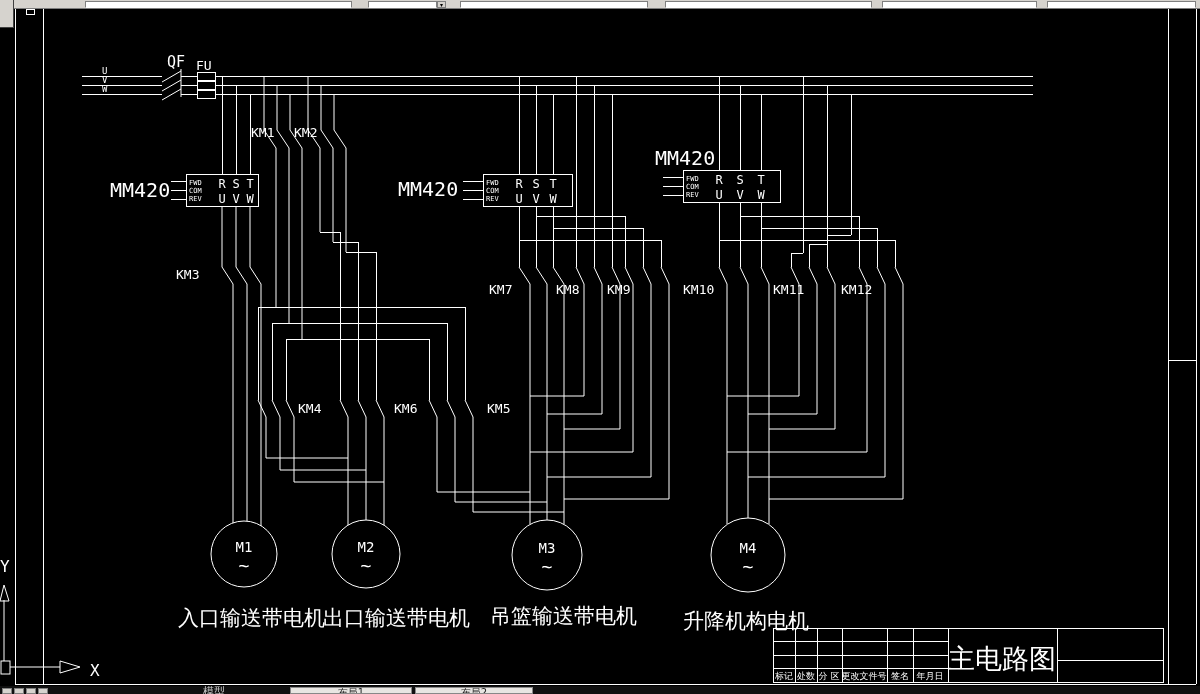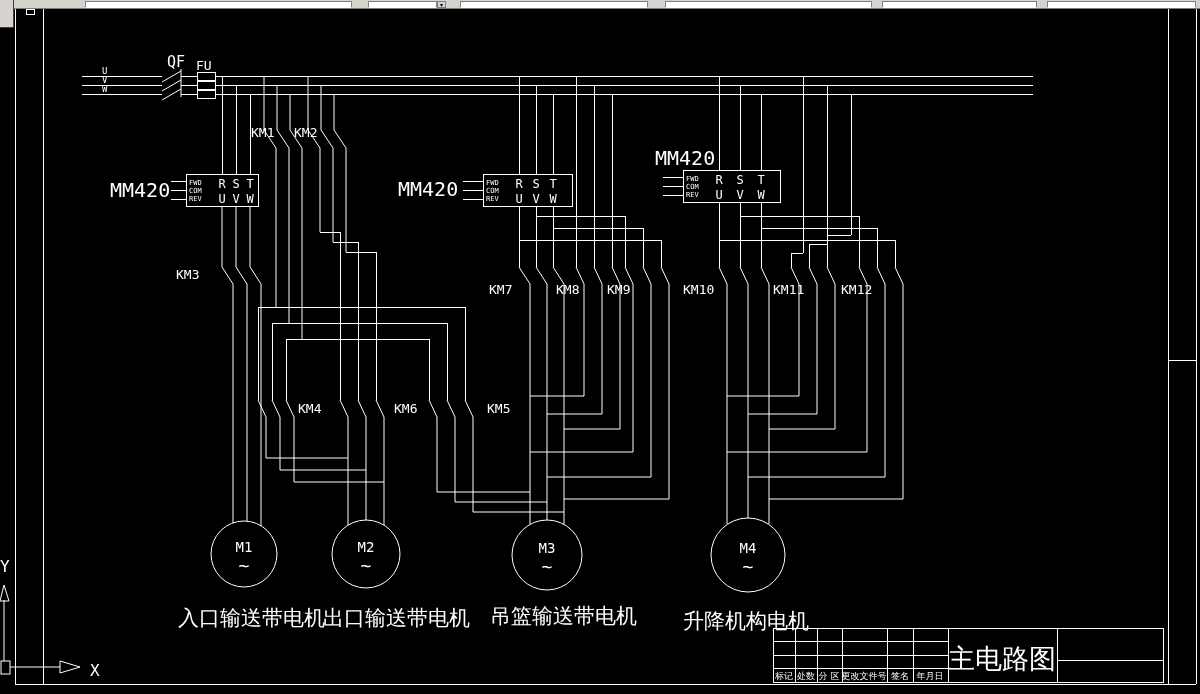--- a/index.html
+++ b/index.html
@@ -399,14 +399,23 @@
     <div class="tb-field" style="left:85px;width:267px;"></div>
     <div class="tb-field" style="left:368px;width:69px;"></div>
     <div class="tb-combo-arrow" style="left:437px;">▾</div>
     <div class="tb-field" style="left:460px;width:188px;"></div>
     <div class="tb-field" style="left:665px;width:207px;"></div>
     <div class="tb-field" style="left:882px;width:155px;"></div>
     <div class="tb-field" style="left:1047px;width:149px;"></div>
   </div>
   <div class="tl-btn"></div>
 
+  <div class="tabbar">
+    <div class="tab-btn" style="left:2px;"></div>
+    <div class="tab-btn" style="left:14px;"></div>
+    <div class="tab-btn" style="left:26px;"></div>
+    <div class="tab-btn" style="left:38px;"></div>
+    <div class="tab-model">模型</div>
+    <div class="tab-layout" style="left:290px;width:122px;">布局1</div>
+    <div class="tab-layout" style="left:415px;width:118px;">布局2</div>
+  </div>
 
 </div>
 
 </body></html>

